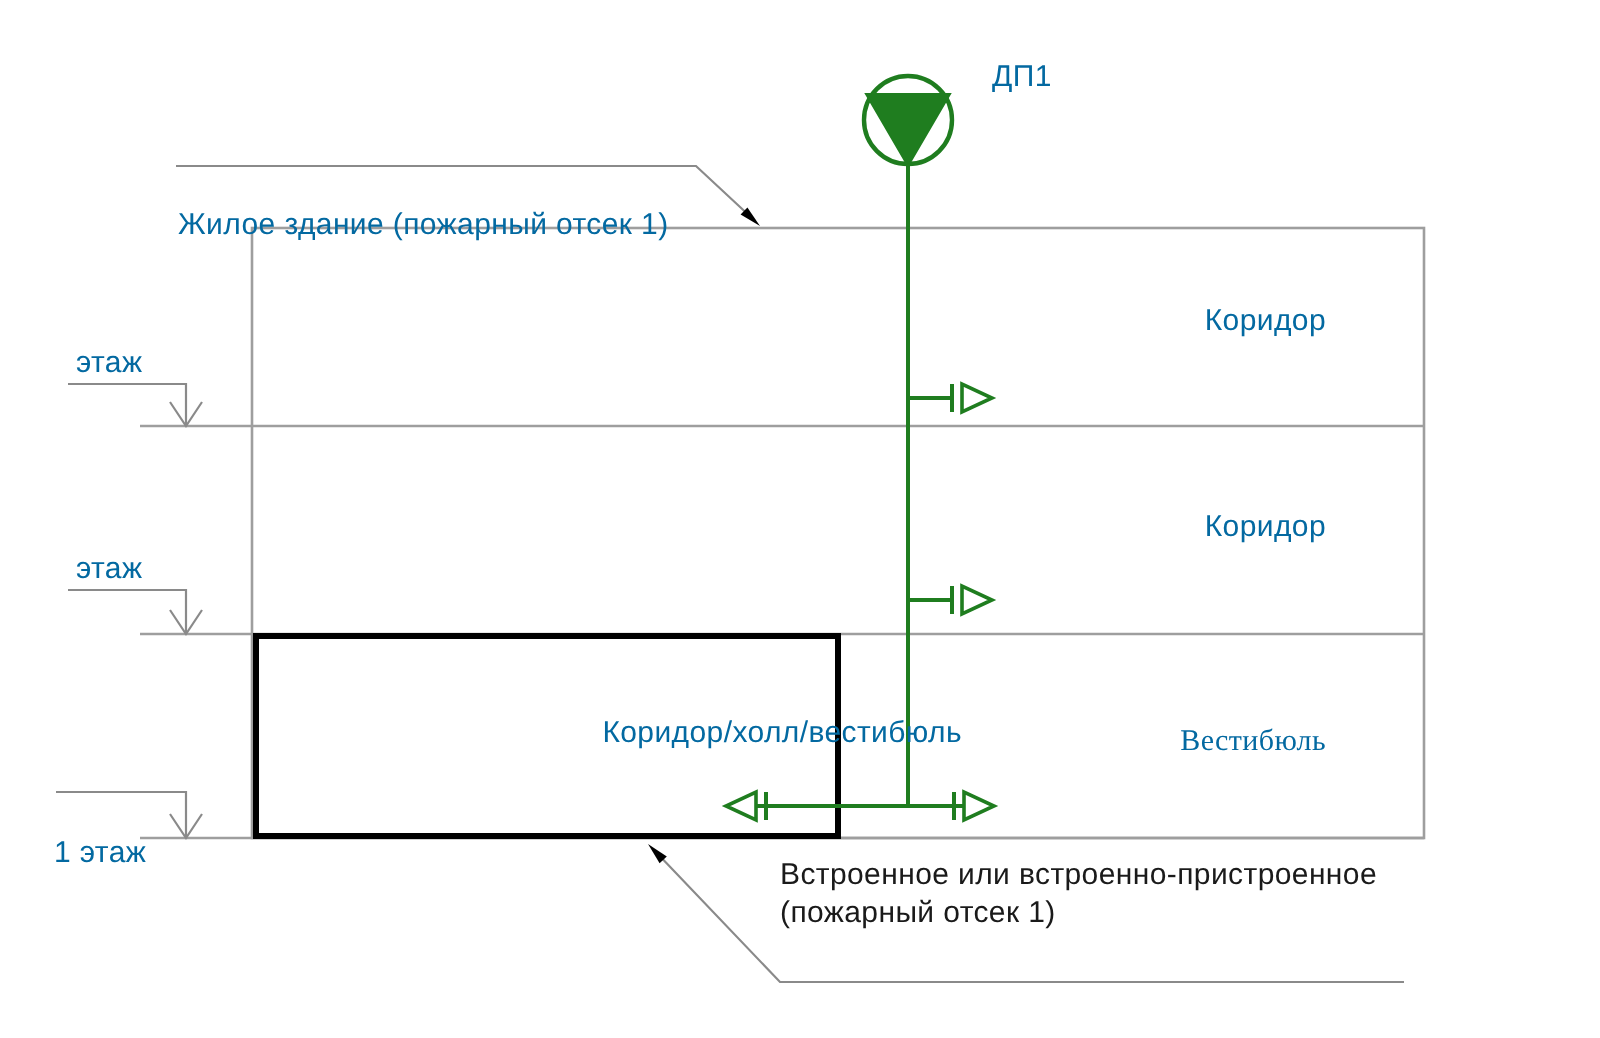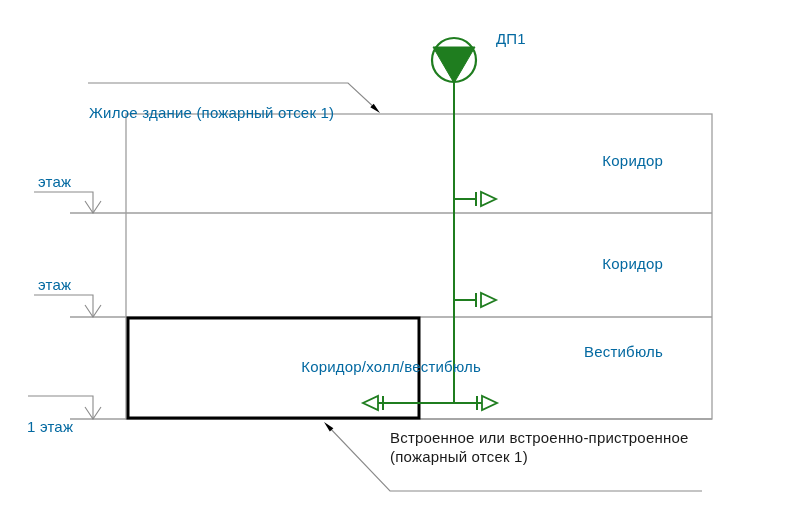--- a/index.html
+++ b/index.html
@@ -111,21 +111,21 @@
   <div class="lbl" style="left:496px;top:30px;">ДП1</div>
 
   <div class="lbl" style="left:89px;top:62px;margin-top:42px;">Жилое здание (пожарный отсек 1)</div>
 
   <div class="lbl" style="left:38px;top:173px;">этаж</div>
   <div class="lbl" style="left:38px;top:276px;">этаж</div>
   <div class="lbl" style="left:27px;top:374px;margin-top:44px;">1 этаж</div>
 
   <div class="lbl center" style="left:463px;top:152px;width:200px;">Коридор</div>
   <div class="lbl center" style="left:463px;top:255px;width:200px;">Коридор</div>
-  <div class="lbl center" style="left:463px;top:343px;width:200px;">Вестибюль</div>
+  <div class="lbl center" style="left:463px;top:363px;width:200px;font-family:Liberation Serif, serif;">Вестибюль</div>
 
   <div class="lbl center" style="left:136px;top:358px;width:345px;">Коридор/холл/вестибюль</div>
 
   <div class="annotation">
     <div>Встроенное или встроенно-пристроенное</div>
     <div>(пожарный отсек 1)</div>
   </div>
 
 </div>
 

